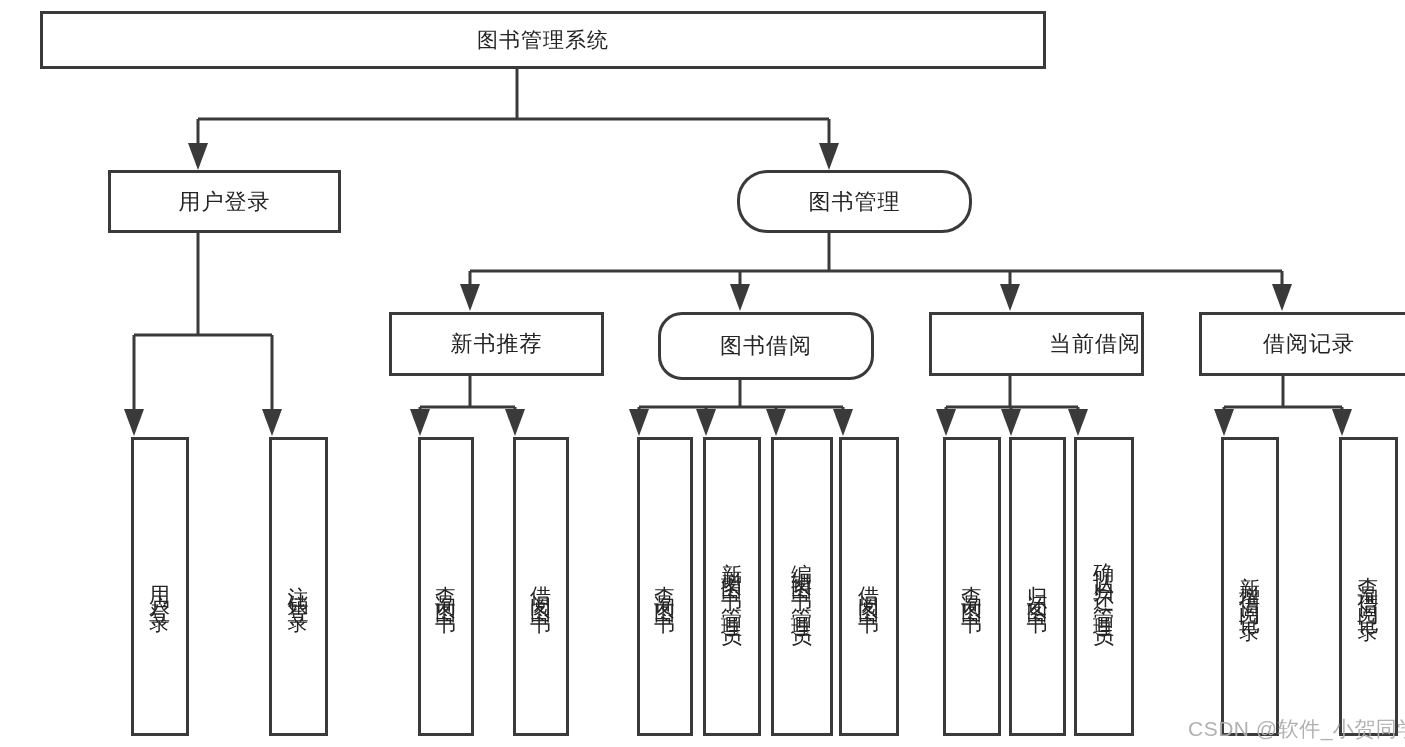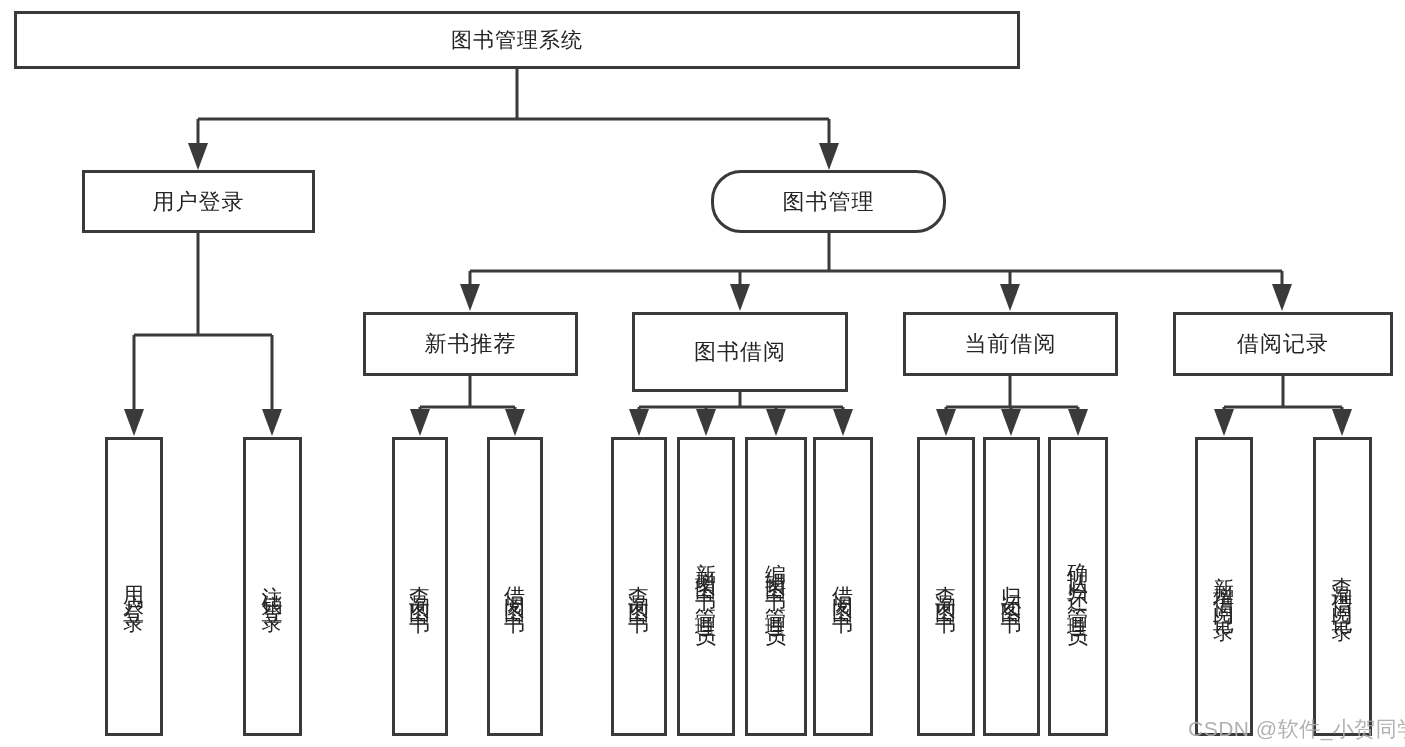--- a/index.html
+++ b/index.html
@@ -14,20 +14,21 @@
   .node{
     position:absolute;
     box-sizing:border-box;
     background:#ffffff;
     border:3px solid #3a3a3a;
     color:#242424;
     display:flex;
     align-items:center;
     justify-content:center;
     z-index:2;
+    margin-left:26px;
   }
   .hbox{font-size:22px;letter-spacing:1px;}
   .title-box{font-size:21px;}
   .vbox{
     writing-mode:vertical-rl;
     text-orientation:mixed;
     font-size:21px;
     letter-spacing:9px;
     line-height:1;
   }
@@ -90,24 +91,24 @@
   <div class="node hbox" style="left:82px;top:170px;width:233px;height:63px;">
     <span>用户登录</span>
   </div>
   <div class="node hbox" style="left:711px;top:170px;width:235px;height:63px;border-radius:30px;">
     <span>图书管理</span>
   </div>
 
   <div class="node hbox" style="left:363px;top:312px;width:215px;height:64px;">
     <span>新书推荐</span>
   </div>
-  <div class="node hbox" style="left:632px;top:312px;width:216px;height:80px;">
+  <div class="node hbox" style="left:632px;top:312px;width:216px;height:68px;border-radius:24px;">
     <span>图书借阅</span>
   </div>
-  <div class="node hbox" style="left:903px;top:312px;width:215px;height:64px;">
+  <div class="node hbox" style="left:903px;top:312px;width:215px;height:64px;justify-content:flex-end;">
     <span>当前借阅</span>
   </div>
   <div class="node hbox" style="left:1173px;top:312px;width:220px;height:64px;">
     <span>借阅记录</span>
   </div>
 
   <div class="node vbox" style="left:105px;top:437px;width:58px;height:299px;">
     <span>用户登录</span>
   </div>
   <div class="node vbox" style="left:243px;top:437px;width:59px;height:299px;">

